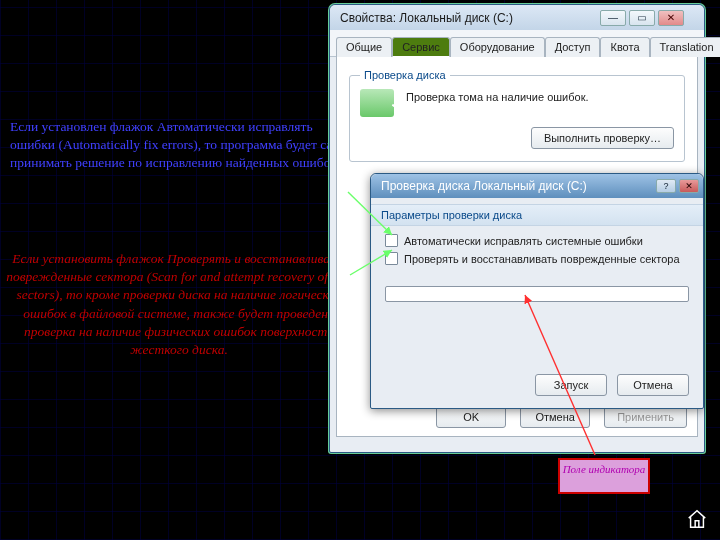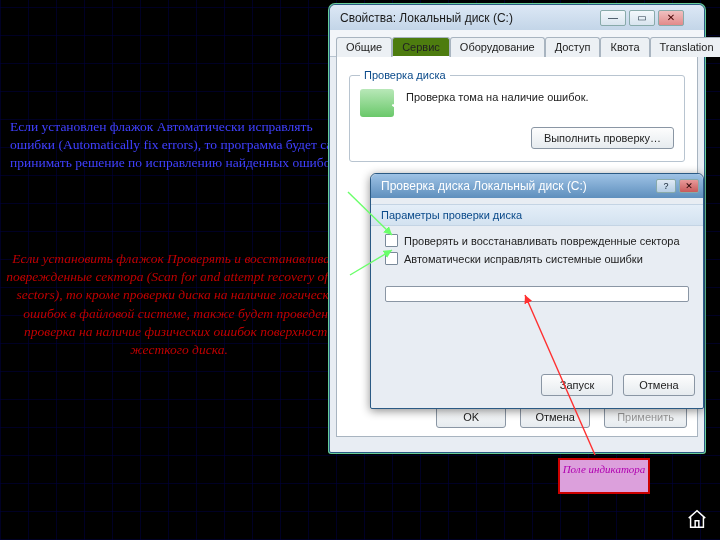--- a/index.html
+++ b/index.html
@@ -53,21 +53,21 @@
   .tb2 .close { background: linear-gradient(#e89a9a,#c85a5a); color: #200; }
 
   .check-body { padding: 6px 0 0 0; position: relative; height: calc(100% - 24px); }
   .group-label { background: linear-gradient(#e4eef8,#d3e2f0); border-top: 1px solid #c4d4e4; border-bottom: 1px solid #c4d4e4; padding: 4px 10px; font-size: 11px; color: #0a4a8a; }
   .check-opts { padding: 8px 14px 6px 14px; }
   .chk { display: flex; align-items: center; gap: 6px; font-size: 11px; color: #222; margin-bottom: 5px; }
   .chkbx { width: 13px; height: 13px; border: 1px solid #7a8a9a; background: #fff; border-radius: 1px; flex-shrink: 0; }
   
   .progress { margin: 10px 14px; height: 16px; border: 1px solid #8a96a4; border-radius: 2px; background: #fff; }
 
-  .dlg-buttons { position: absolute; right: 8px; bottom: 12px; display: flex; gap: 10px; padding-left: 15px; }
+  .dlg-buttons { position: absolute; right: 14px; bottom: 12px; display: flex; gap: 10px; padding-left: 15px; }
   .dlg-buttons .btn { min-width: 72px; }
 
   
   svg.arrows { position: absolute; left: 0; top: 0; width: 720px; height: 540px; pointer-events: none; }
 </style>
 </head>
 <body>
 
 <div class="slide">
 
@@ -118,25 +118,25 @@
       <div class="win-btns tb2">
         <div class="win-btn">?</div>
         <div class="win-btn close">✕</div>
       </div>
     </div>
     <div class="check-body">
       <div class="group-label">Параметры проверки диска</div>
       <div class="check-opts">
         <div class="chk">
           <span class="chkbx"></span>
-          <span>Проверять и восстанавливать поврежденные сектора</span>
+          <span>Автоматически исправлять системные ошибки</span>
         </div>
         <div class="chk">
           <span class="chkbx"></span>
-          <span>Автоматически исправлять системные ошибки</span>
+          <span>Проверять и восстанавливать поврежденные сектора</span>
         </div>
       </div>
       <div class="progress"></div>
       <div class="dlg-buttons">
         <button class="btn">Запуск</button>
         <button class="btn">Отмена</button>
       </div>
     </div>
   </div>
 

